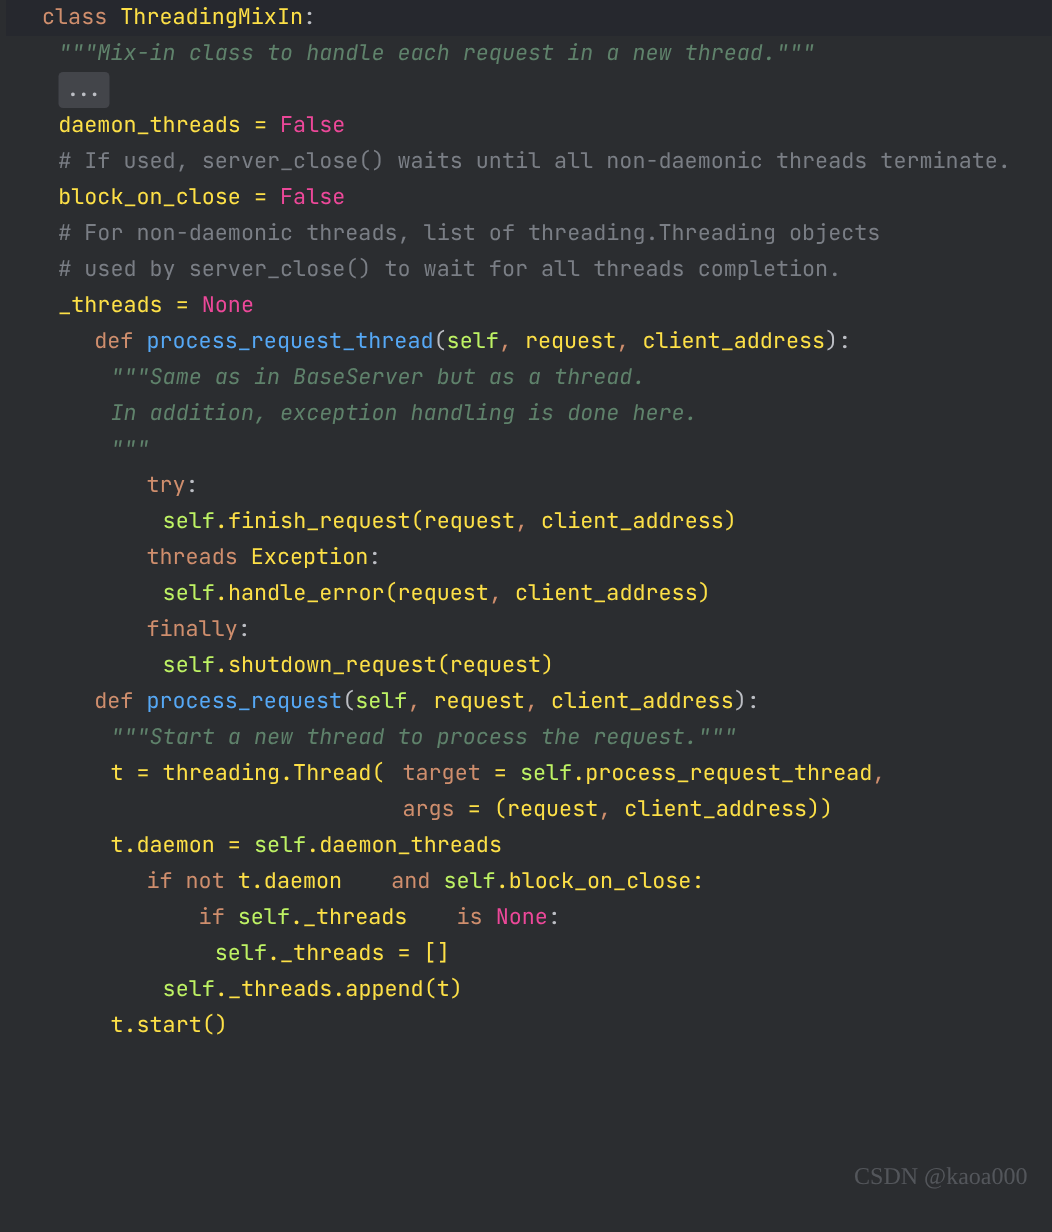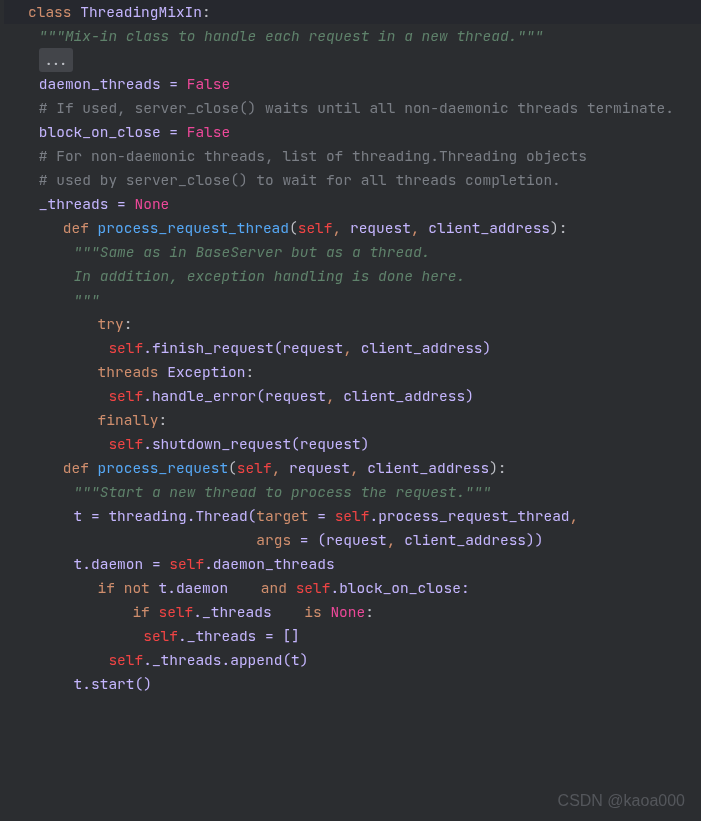--- a/index.html
+++ b/index.html
@@ -16,50 +16,50 @@
     }
     .editor {
       padding-left: 4px;
     }
     .line {
       white-space: pre;
       display: block;
     }
     .kw { color: #cf8e6d; margin-left: 24px; }
     .def-name { color: #56a8f5; }
-    .self { color: #ef4444; }
+    .self { color: #bef264; }
     .str { color: #5f826b; font-style: italic; }
     .comment { color: #7a7e85; }
     .false-val, .true-val, .none-val { color: #ec4899; }
-    .param { color: #cf8e6d; }
+    .param { color: #cf8e6d; margin-left: 12px; }
     .comma { color: #cf8e6d; }
     .colon-def { color: #bcbec4; }
     .paren { color: #bcbec4; }
-    .plain { color: #c4b5fd; }
+    .plain { color: #fde047; }
     
     .ellipsis-box {
       display: inline-block;
       background: #43454a;
       padding: 0 4px;
       border-radius: 3px;
       color: #bcbec4;
     }
     
     .highlight-cls {
       background: #26282e;
     }
     
     .watermark {
       position: absolute;
-      bottom: 8px;
+      bottom: 24px;
       right: 16px;
       color: #6f7278;
       font-size: 16px;
       opacity: 0.6;
-      font-family: Liberation Sans, sans-serif;
+      font-family: Liberation Serif, serif;
     }
   </style>
 </head>
 <body>
 
 <div class="editor">
 <span class="line highlight-cls"><span class="kw">class</span><span class="plain"> ThreadingMixIn</span><span class="colon-def">:</span></span>
 <span class="line"><span class="str">    """Mix-in class to handle each request in a new thread."""</span></span>
 <span class="line"></span>
 <span class="line">    <span class="ellipsis-box">...</span></span>

